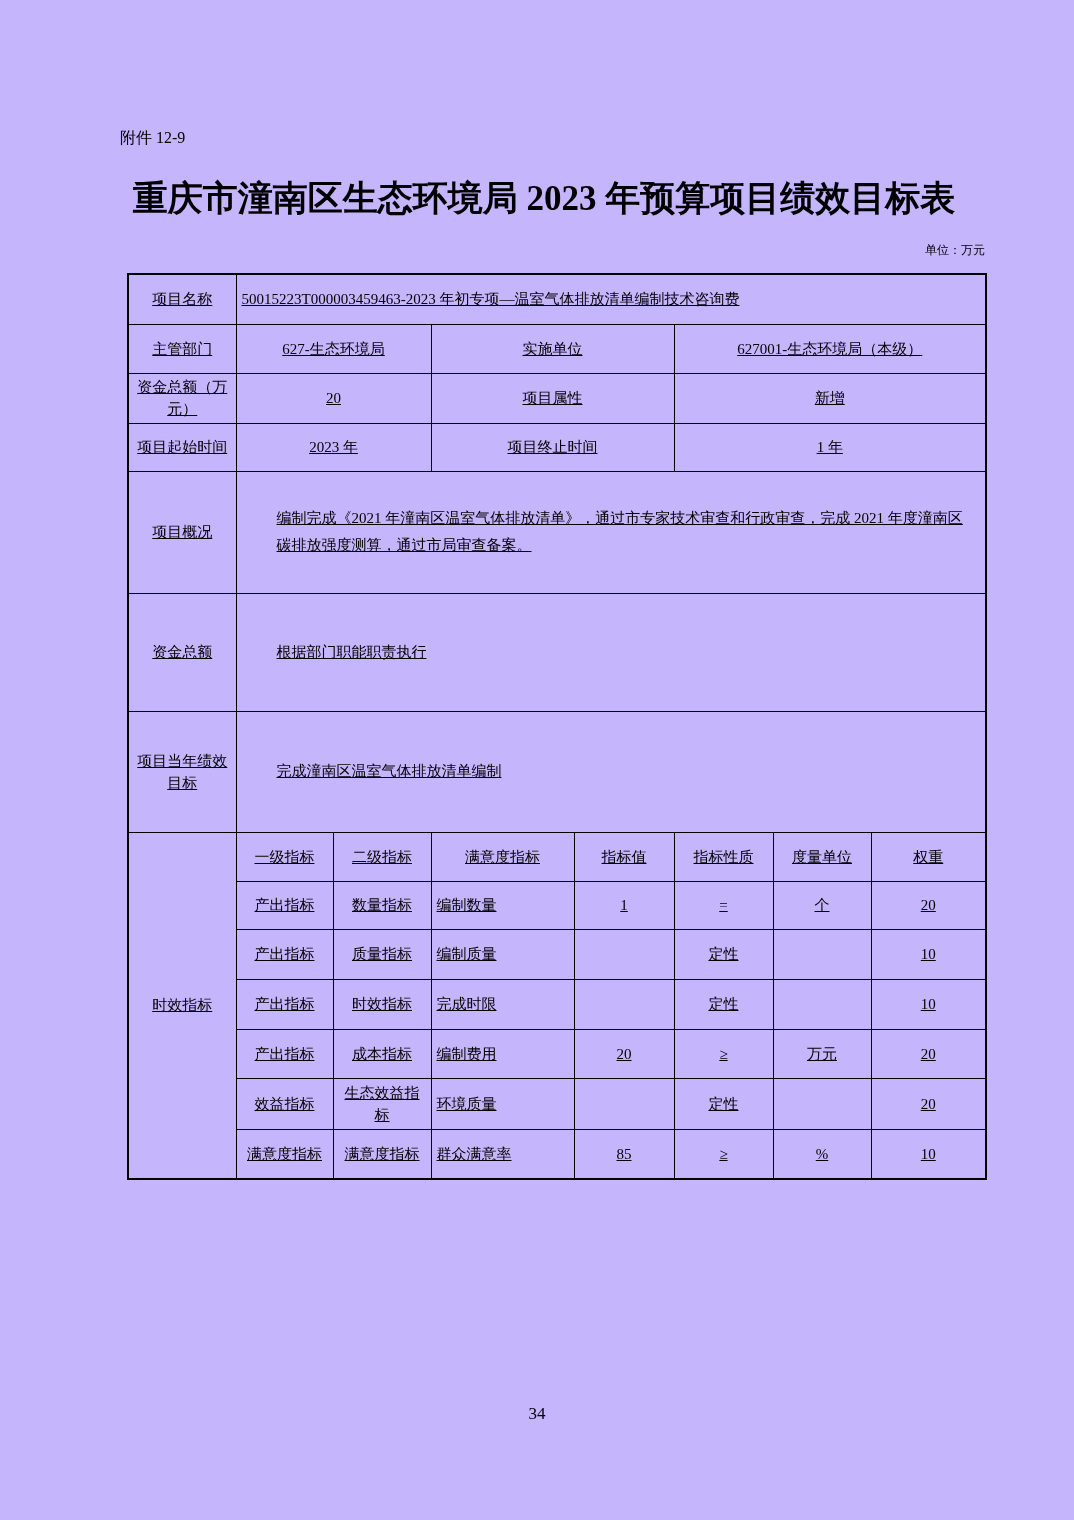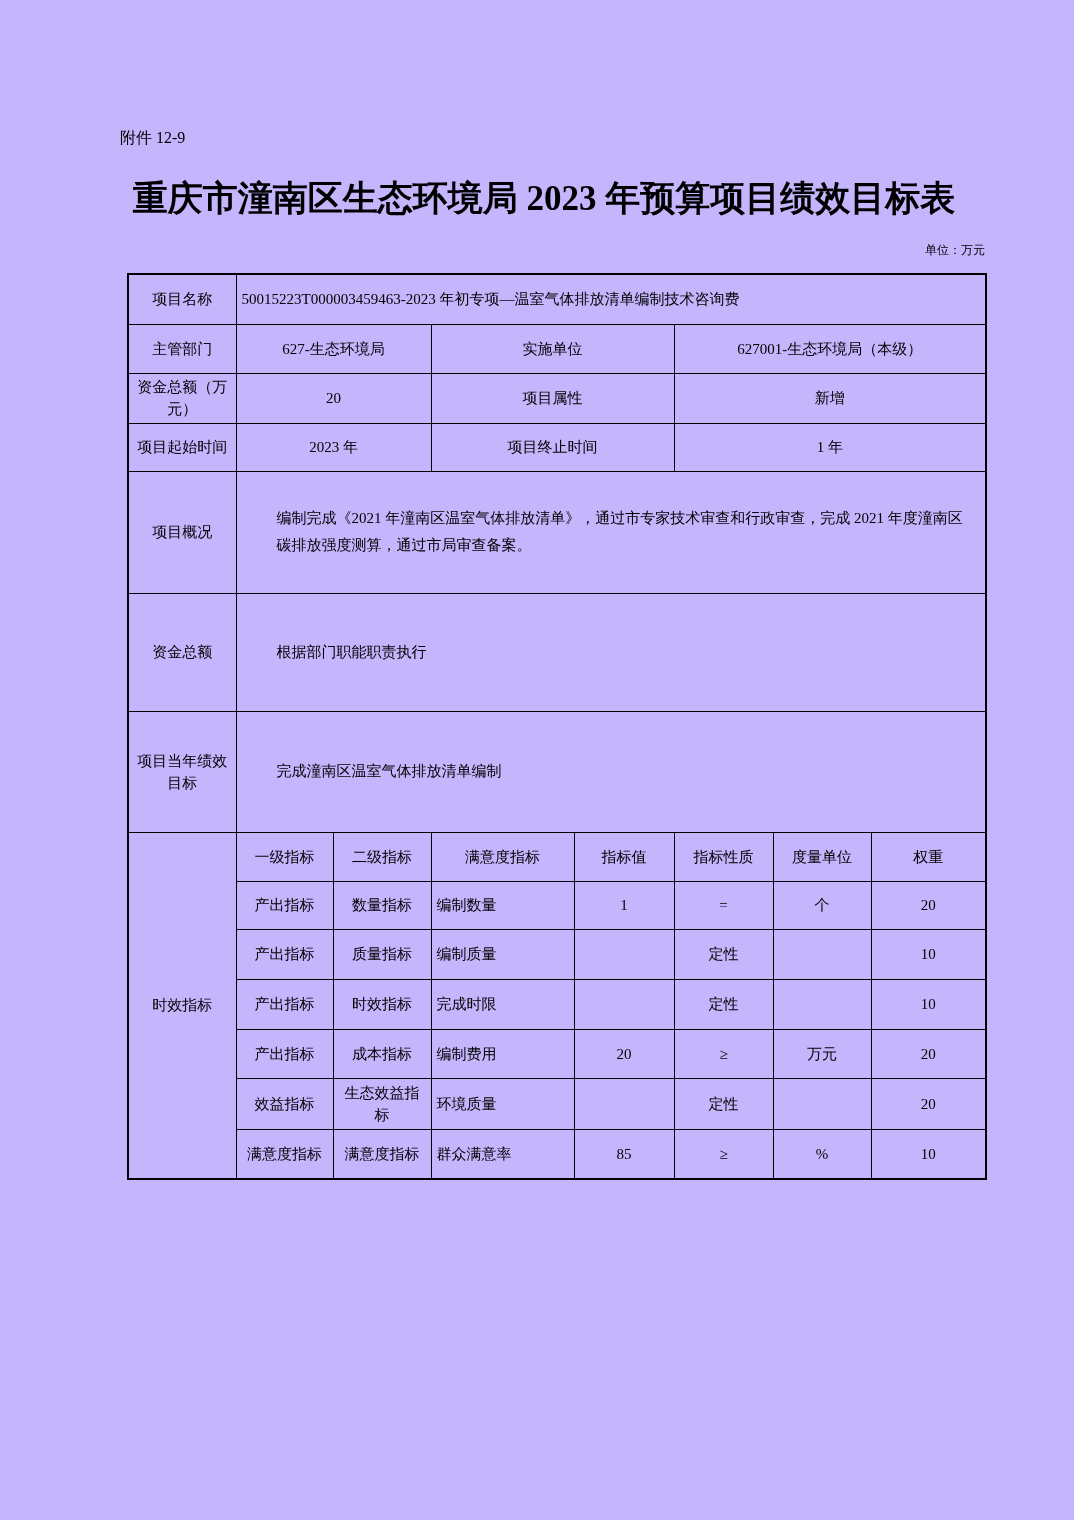--- a/index.html
+++ b/index.html
@@ -42,20 +42,21 @@
     font-size: 12px;
   }
   table.main {
     position: absolute;
     top: 273px;
     left: 127px;
     width: 858px;
     border-collapse: collapse;
     table-layout: fixed;
     border: 2px solid #000;
+    text-decoration: underline;
   }
   table.main td {
     border: 1px solid #000;
     text-align: center;
     vertical-align: middle;
     font-size: 15px;
     line-height: 22px;
     padding: 2px 4px;
     overflow: hidden;
     word-break: break-all;
@@ -196,14 +197,15 @@
         <td>满意度指标</td>
         <td class="left">群众满意率</td>
         <td>85</td>
         <td>≥</td>
         <td>%</td>
         <td>10</td>
       </tr>
     </tbody>
   </table>
 
+  <div class="page-number">34</div>
 
 </div>
 
 </body></html>

